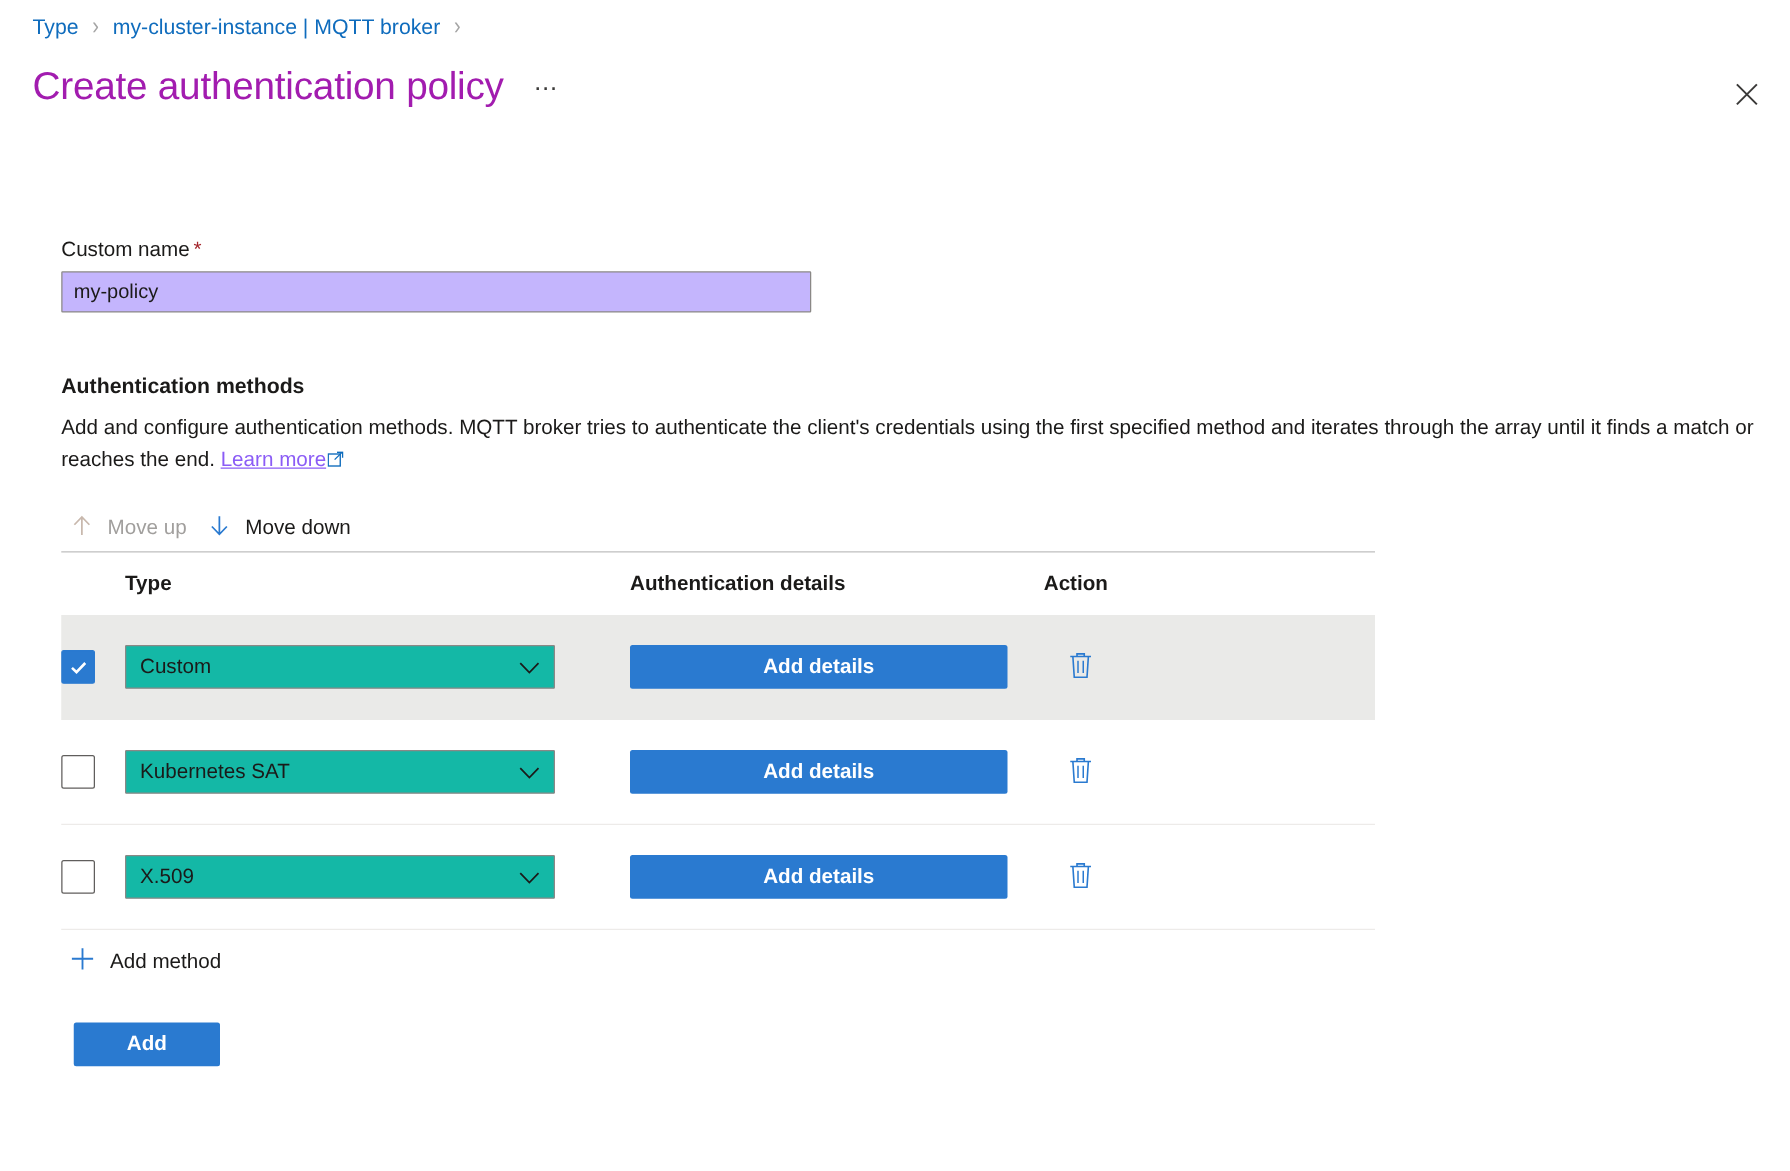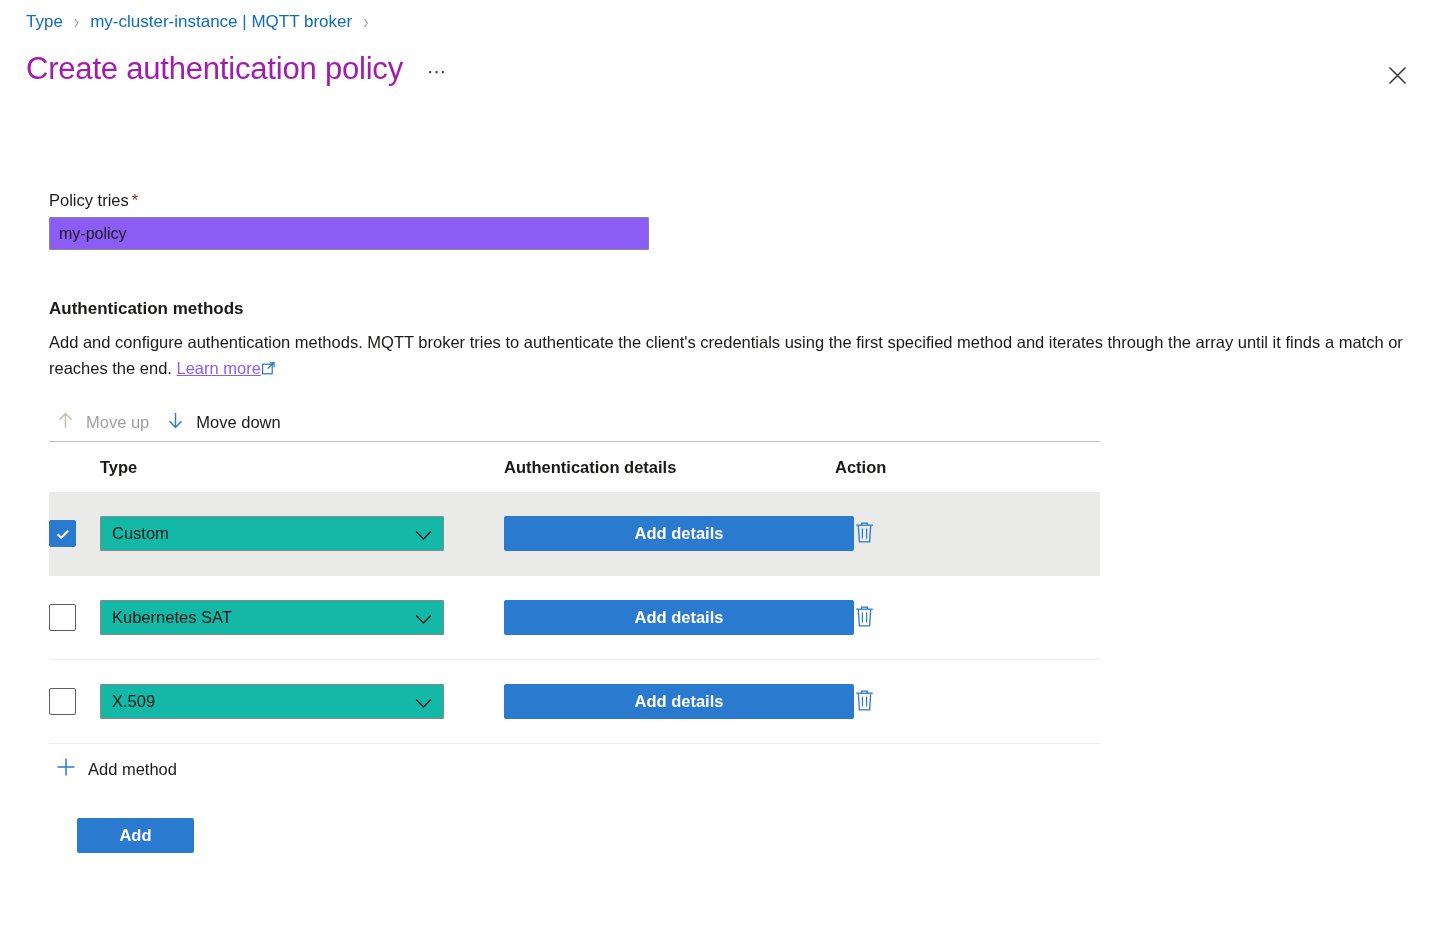--- a/index.html
+++ b/index.html
@@ -103,21 +103,21 @@
     color: #1b1a19;
     line-height: 22px;
   }
   .req-star { color: #a4262c; margin-left: 3px; }
 
   .text-input {
     margin-left: 49px;
     width: 600px;
     height: 33px;
     border: 1px solid #8a8886;
-    background: #8b5cf6;
+    background: #c4b5fd;
     font-family: "Liberation Sans", sans-serif;
     font-size: 16px;
     color: #1b1a19;
     padding: 0 9px;
     outline: none;
     border-radius: 1px;
   }
 
   .auth-head {
     margin: 47px 0 0 49px;
@@ -239,21 +239,21 @@
   .btn-primary {
     background: #2a7ad0;
     color: #ffffff;
     border: none;
     font-family: "Liberation Sans", sans-serif;
     font-size: 16.5px;
     font-weight: 700;
     cursor: pointer;
     border-radius: 2px;
   }
-  .btn-details { width: 350px; height: 35px; }
+  .btn-details { width: 302px; height: 35px; }
 
   .trash-btn {
     width: 40px; height: 40px;
     display: flex;
     align-items: center;
     justify-content: center;
     background: none;
     border: none;
     cursor: pointer;
     padding: 0;
@@ -269,21 +269,21 @@
     font-size: 16.5px;
     color: #1b1a19;
     cursor: pointer;
     width: 185px;
     background: none;
     border: none;
     font-family: "Liberation Sans", sans-serif;
     padding: 0 6px;
   }
 
-  .submit-wrap { margin: 24px 0 0 77px; }
+  .submit-wrap { margin: 24px 0 0 59px; }
   .btn-submit {
     width: 117px;
     height: 35px;
     font-size: 16.5px;
   }
 </style>
 </head>
 <body>
 
 <nav class="breadcrumb">
@@ -301,21 +301,21 @@
 <div class="close-btn">
   <svg width="19" height="19" viewBox="0 0 19 19" aria-hidden="true">
     <path d="M1.5 1.5 L17.5 17.5 M17.5 1.5 L1.5 17.5" stroke="#3b3a39" stroke-width="1.6" fill="none"></path>
   </svg>
 </div>
 
 <div class="content">
 
 
   <div class="field-label">
-    <span>Policy tries</span><span class="req-star">*</span>
+    <span>Custom name</span><span class="req-star">*</span>
   </div>
 
   <input class="text-input" type="text" value="my-policy" style="">
 
   <h2 class="auth-head">Authentication methods</h2>
 
   <p class="auth-desc">
     <span>Add and configure authentication methods. MQTT broker tries to authenticate the client's credentials using the first specified method and iterates through the array until it finds a match or reaches the end.</span>
     <span class="learn-link"><span>Learn more</span><span class="ext-icon"><svg width="13" height="13" viewBox="0 0 13 13">
             <rect x="0.6" y="2.2" width="9.6" height="9.6" fill="none" stroke="#0f6cbd" stroke-width="1.1"></rect>

